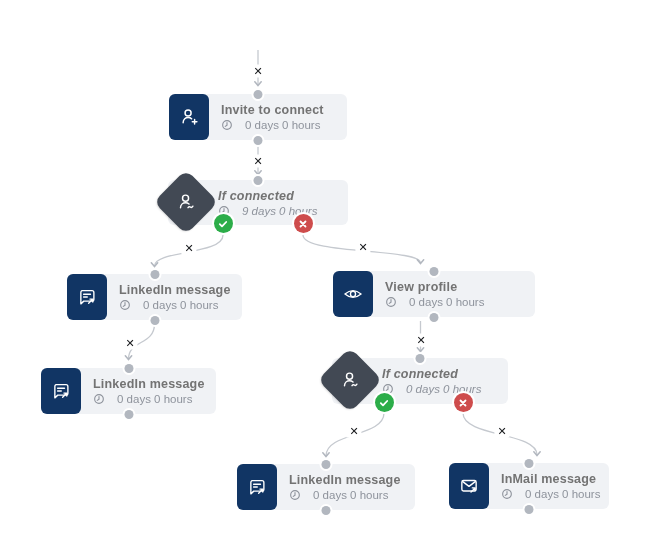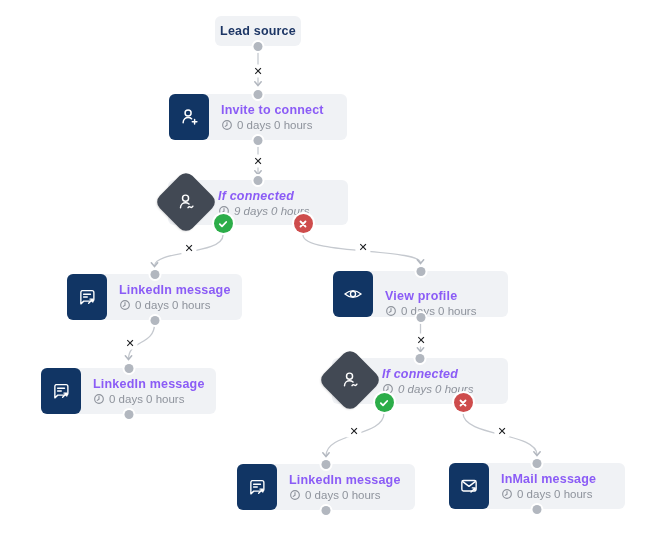--- a/index.html
+++ b/index.html
@@ -13,22 +13,22 @@
   .node{position:absolute;background:#f0f2f5;border-radius:6px;display:flex;align-items:center;}
   .node.source{justify-content:center;}
   .source-title{font-size:12.5px;font-weight:600;color:#1d3665;letter-spacing:.2px;}
 
   .icon-tile{
     position:absolute;left:0;top:0;width:40px;height:100%;
     background:#113564;border-radius:6px;display:flex;align-items:center;justify-content:center;
   }
   .node-text{padding-left:52px;display:flex;flex-direction:column;gap:2px;}
   .condition .node-text{padding-left:50px;font-style:italic;}
-  .title{font-size:12.5px;font-weight:700;color:#8b5cf6;letter-spacing:.2px;white-space:nowrap;}
-  .delay{display:flex;align-items:center;gap:4px;font-size:11.5px;color:#8e939c;white-space:nowrap;}
+  .title{font-size:12.5px;font-weight:700;color:#737373;letter-spacing:.2px;white-space:nowrap;}
+  .delay{display:flex;align-items:center;gap:12px;font-size:11.5px;color:#8e939c;white-space:nowrap;}
   .delay svg{flex:0 0 auto;}
 
   .diamond{
     position:absolute;left:-5px;top:-1px;width:46px;height:46px;background:#424954;
     border-radius:9px;transform:rotate(45deg);display:flex;align-items:center;justify-content:center;
     box-shadow:0 1px 2px rgba(0,0,0,.15);
   }
   .diamond svg{transform:rotate(-45deg);}
 
   .dot{
@@ -107,24 +107,20 @@
       <path d="M258,143 V174" marker-end="url(#arrow)"></path>
       <path d="M223,235 C223,255 154.5,250 154.5,266" marker-end="url(#arrow)"></path>
       <path d="M303,235 C303,255 420.5,248 420.5,263" marker-end="url(#arrow)"></path>
       <path d="M154.5,324 C154.5,345 128.5,340 128.5,359" marker-end="url(#arrow)"></path>
       <path d="M420.5,321 V351" marker-end="url(#arrow)"></path>
       <path d="M384,413 C384,437 326,432 326,456" marker-end="url(#arrow)"></path>
       <path d="M463,413 C463,437 537,432 537,455" marker-end="url(#arrow)"></path>
     </g>
   </svg>
 
-  <div class="node source" style="left:215px;top:16px;width:86px;height:30px;">
-    <span class="source-title">Lead source</span>
-    <span class="dot dot-bottom"></span>
-  </div>
 
   <div class="node action" style="left:169px;top:94px;width:178px;height:46px;">
     <span class="dot dot-top"></span>
     <div class="icon-tile">
         <svg width="22" height="22">
           <use href="#i-user-plus"></use>
         </svg>
       </div>
     <div class="node-text">
       <div class="title">Invite to connect</div>
@@ -197,21 +193,21 @@
       <div class="delay">
         <svg width="12" height="12">
             <use href="#i-clock"></use>
           </svg>
         <span>0 days 0 hours</span>
       </div>
     </div>
     <span class="dot dot-bottom"></span>
   </div>
 
-  <div class="node action" style="left:333px;top:271px;width:175px;height:46px;align-items:flex-end;">
+  <div class="node action" style="left:333px;top:271px;width:202px;height:46px;">
     <span class="dot dot-top"></span>
     <div class="icon-tile">
         <svg width="22" height="22">
           <use href="#i-eye"></use>
         </svg>
       </div>
     <div class="node-text">
       <div class="title">View profile</div>
       <div class="delay">
         <svg width="12" height="12">
@@ -263,21 +259,21 @@
       <div class="delay">
         <svg width="12" height="12">
             <use href="#i-clock"></use>
           </svg>
         <span>0 days 0 hours</span>
       </div>
     </div>
     <span class="dot dot-bottom"></span>
   </div>
 
-  <div class="node action" style="left:449px;top:463px;width:176px;height:46px;">
+  <div class="node action" style="left:449px;top:463px;width:160px;height:46px;">
     <span class="dot dot-top"></span>
     <div class="icon-tile">
         <svg width="22" height="22">
           <use href="#i-mail-forward"></use>
         </svg>
       </div>
     <div class="node-text">
       <div class="title">InMail message</div>
       <div class="delay">
         <svg width="12" height="12">

